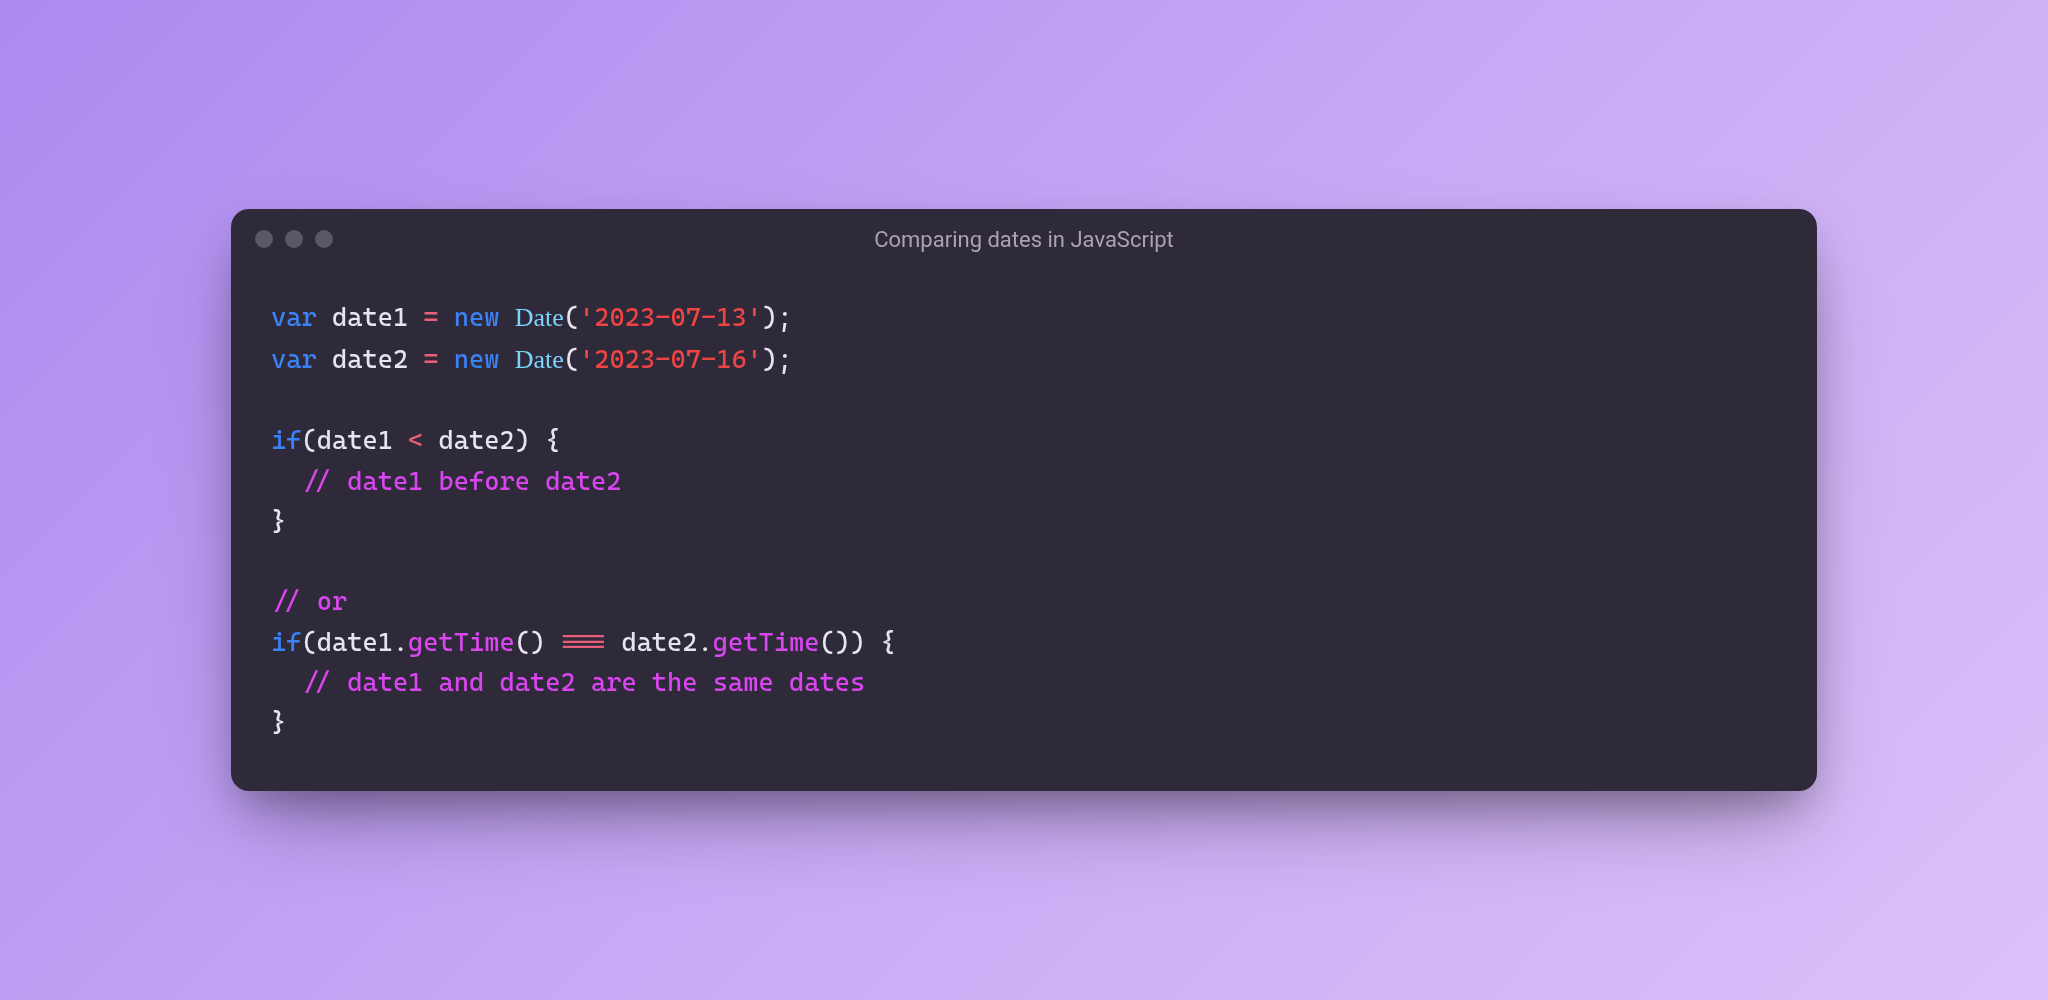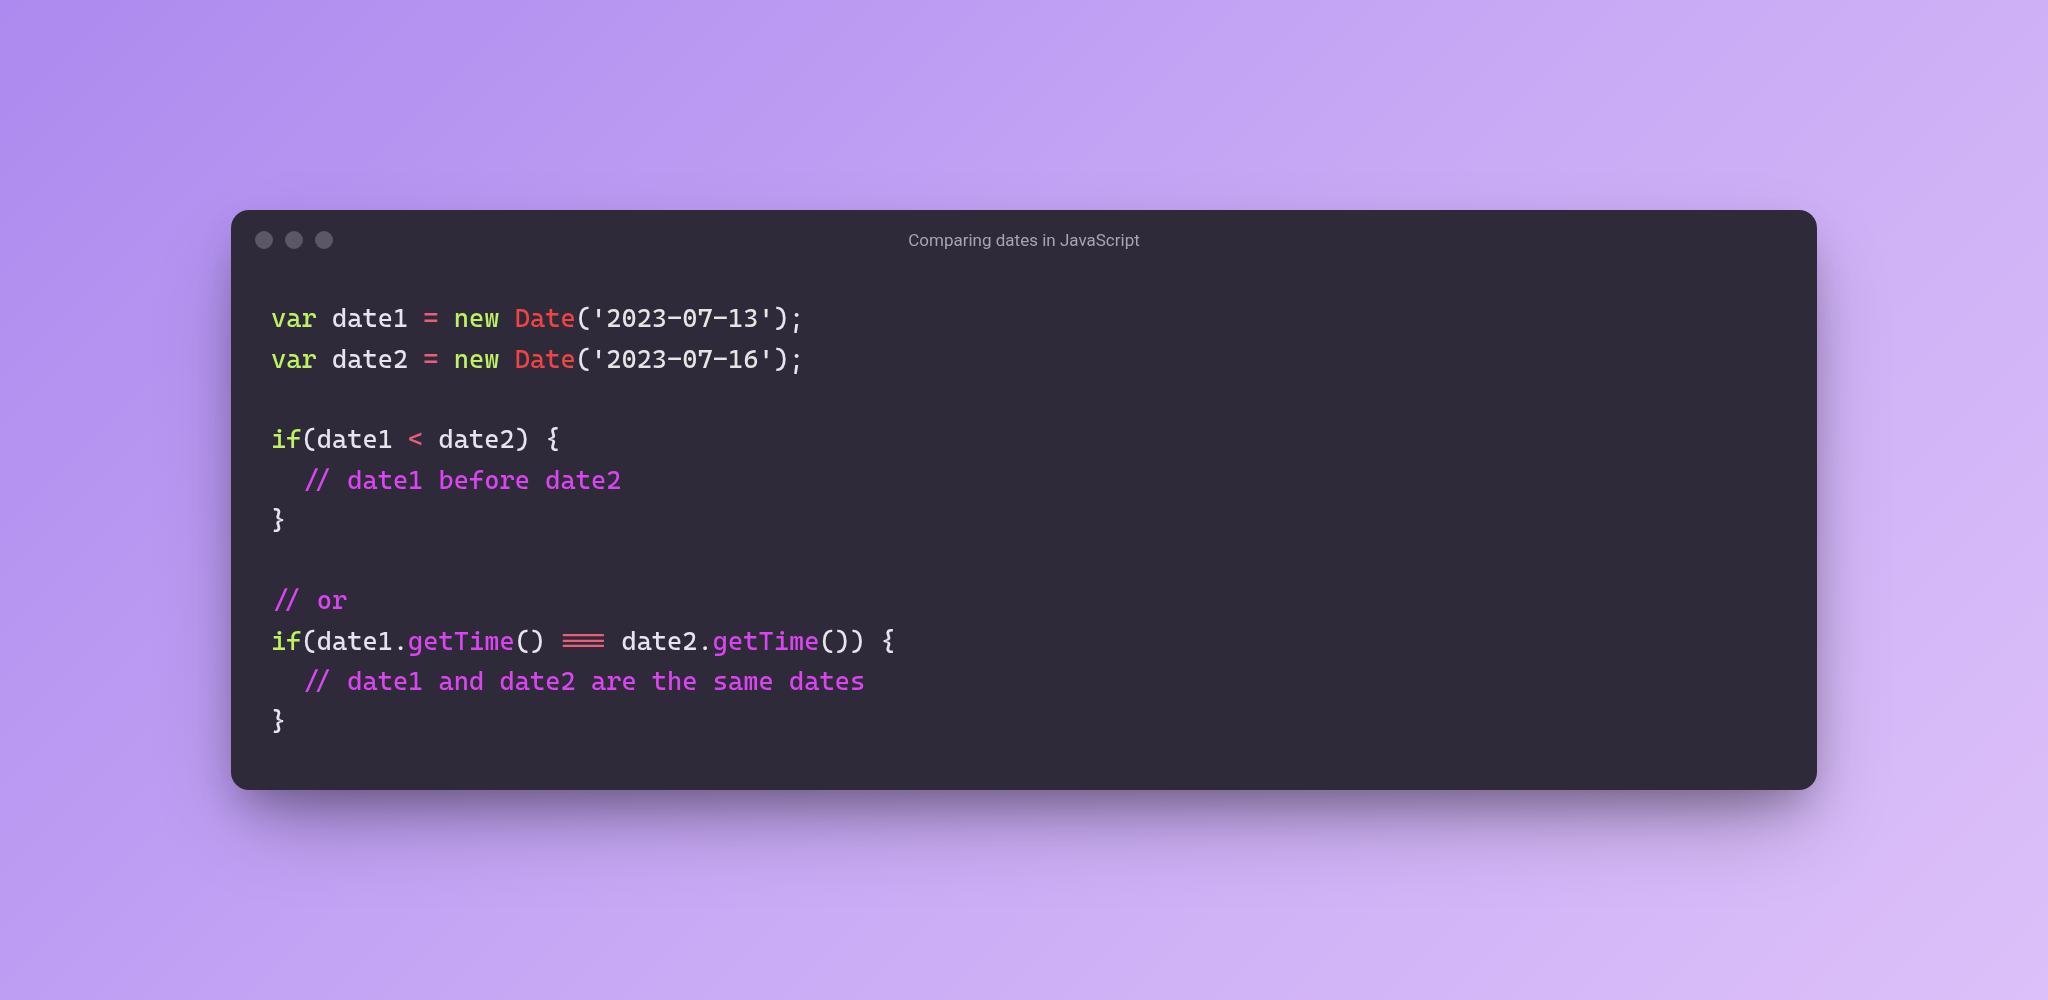--- a/index.html
+++ b/index.html
@@ -36,39 +36,39 @@
       width: 18px;
       height: 18px;
       border-radius: 50%;
       background: #5c5766;
     }
     .title {
       position: absolute;
       left: 0; right: 0;
       text-align: center;
       color: #a9a2b5;
-      font-size: 17px;
+      font-size: 22px;
       font-family: -apple-system, BlinkMacSystemFont, 'Segoe UI', Roboto, sans-serif;
       font-weight: 400;
       pointer-events: none;
     }
     .code {
       padding: 28px 40px 48px 40px;
       font-size: 26px;
       line-height: 1.55;
       color: #e7e3ef;
       white-space: pre;
     }
-    .tok-kw      { color: #bef264; }
+    .tok-kw      { color: #3b82f6; }
     .tok-ident   { color: #e7e3ef; text-align: center; }
     .tok-op      { color: #e95e79; }
     .tok-punct   { color: #e7e3ef; }
-    .tok-class   { color: #ef4444; }
+    .tok-class   { color: #7dd3fc; font-family: Liberation Serif, serif; }
     .tok-method  { color: #d946ef; }
-    .tok-string  { color: #e5e5e5; margin-top: 24px; }
+    .tok-string  { color: #ef4444; margin-top: 24px; }
     .tok-comment { color: #d946ef; }
   </style>
 </head>
 <body>
 
 <div class="window">
   <div class="titlebar">
     <div class="traffic">
       <span class="dot"></span>
       <span class="dot"></span>

